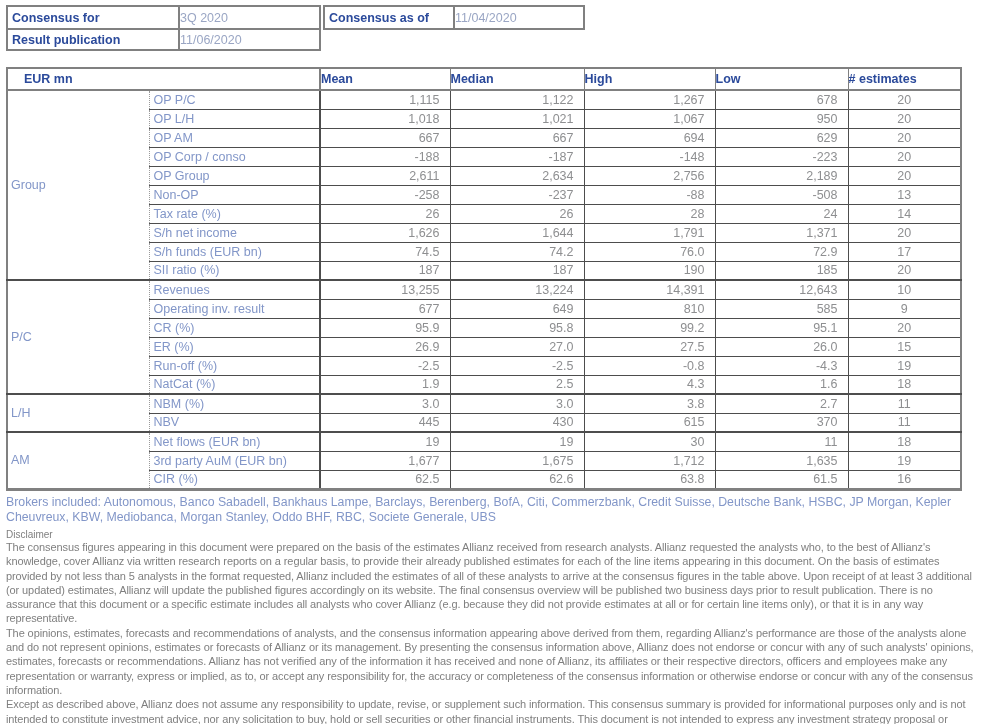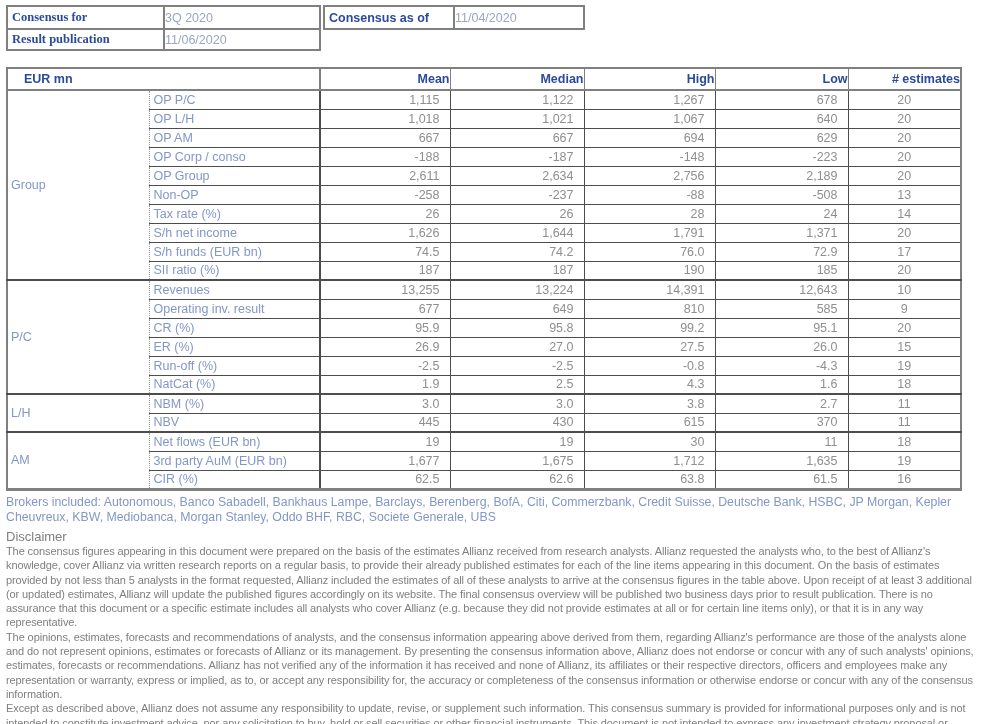--- a/index.html
+++ b/index.html
@@ -23,39 +23,39 @@
   .info-box{border:2px solid var(--boxborder);}
   .box-left{width:315px;}
   .box-right{width:262px;margin-left:2px;}
   .box-row{display:flex;height:21px;align-items:center;font-size:12.5px;}
   .box-row + .box-row{border-top:2px solid var(--boxborder);align-items:center;}
   .box-label{
     font-weight:bold;color:var(--accent);
     padding-left:4px;height:100%;display:flex;align-items:center;
     border-right:2px solid var(--boxborder);
   }
-  .box-left .box-label{width:157px;font-family:Liberation Serif, serif;}
+  .box-left .box-label{width:172px;}
   .box-right .box-label{width:130px;}
   .box-value{color:var(--topvalue);}
   
   table.consensus{
     margin-top:16px;
     border-collapse:collapse;
     table-layout:fixed;
     width:954px;
     border:2px solid var(--boxborder);
     border-bottom-width:3px;
     font-size:12.5px;
   }
   thead th{
     height:22px;
     font-weight:bold;color:var(--accent);
     border-bottom:2px solid var(--boxborder);
     border-left:1px solid var(--boxborder);
-    text-align:right;
+    text-align:left;
     background:#fff;
   }
   thead th.unit{
     text-align:left;padding-left:16px;border-left:none;border-right:2px solid var(--boxborder);
   }
   tbody td{height:19px;vertical-align:middle;}
   td.section-cell{
     color:var(--lightblue);
     padding-left:3px;
     vertical-align:middle;
@@ -81,21 +81,21 @@
   .brokers{
     margin-top:4px;
     color:var(--lightblue);
     font-size:12.3px;
     line-height:1.28;
     width:962px;
   }
   .disclaimer-title{
     margin-top:3px;
     color:var(--mutedtext);
-    font-size:13px;
+    font-size:10px;
   }
   .disclaimer p{
     color:var(--mutedtext);
     font-size:11px;
     line-height:1.3;
     letter-spacing:-0.1px;
     width:969px;
   }
 </style>
 </head>
@@ -150,21 +150,21 @@
           <td class="num-cell">1,122</td>
           <td class="num-cell">1,267</td>
           <td class="num-cell">678</td>
           <td class="num-cell est-cell">20</td>
         </tr>
         <tr>
           <td class="rowlabel-cell">OP L/H</td>
           <td class="num-cell first">1,018</td>
           <td class="num-cell">1,021</td>
           <td class="num-cell">1,067</td>
-          <td class="num-cell">640</td>
+          <td class="num-cell">950</td>
           <td class="num-cell est-cell">20</td>
         </tr>
         <tr>
           <td class="rowlabel-cell">OP AM</td>
           <td class="num-cell first">667</td>
           <td class="num-cell">667</td>
           <td class="num-cell">694</td>
           <td class="num-cell">629</td>
           <td class="num-cell est-cell">20</td>
         </tr>

